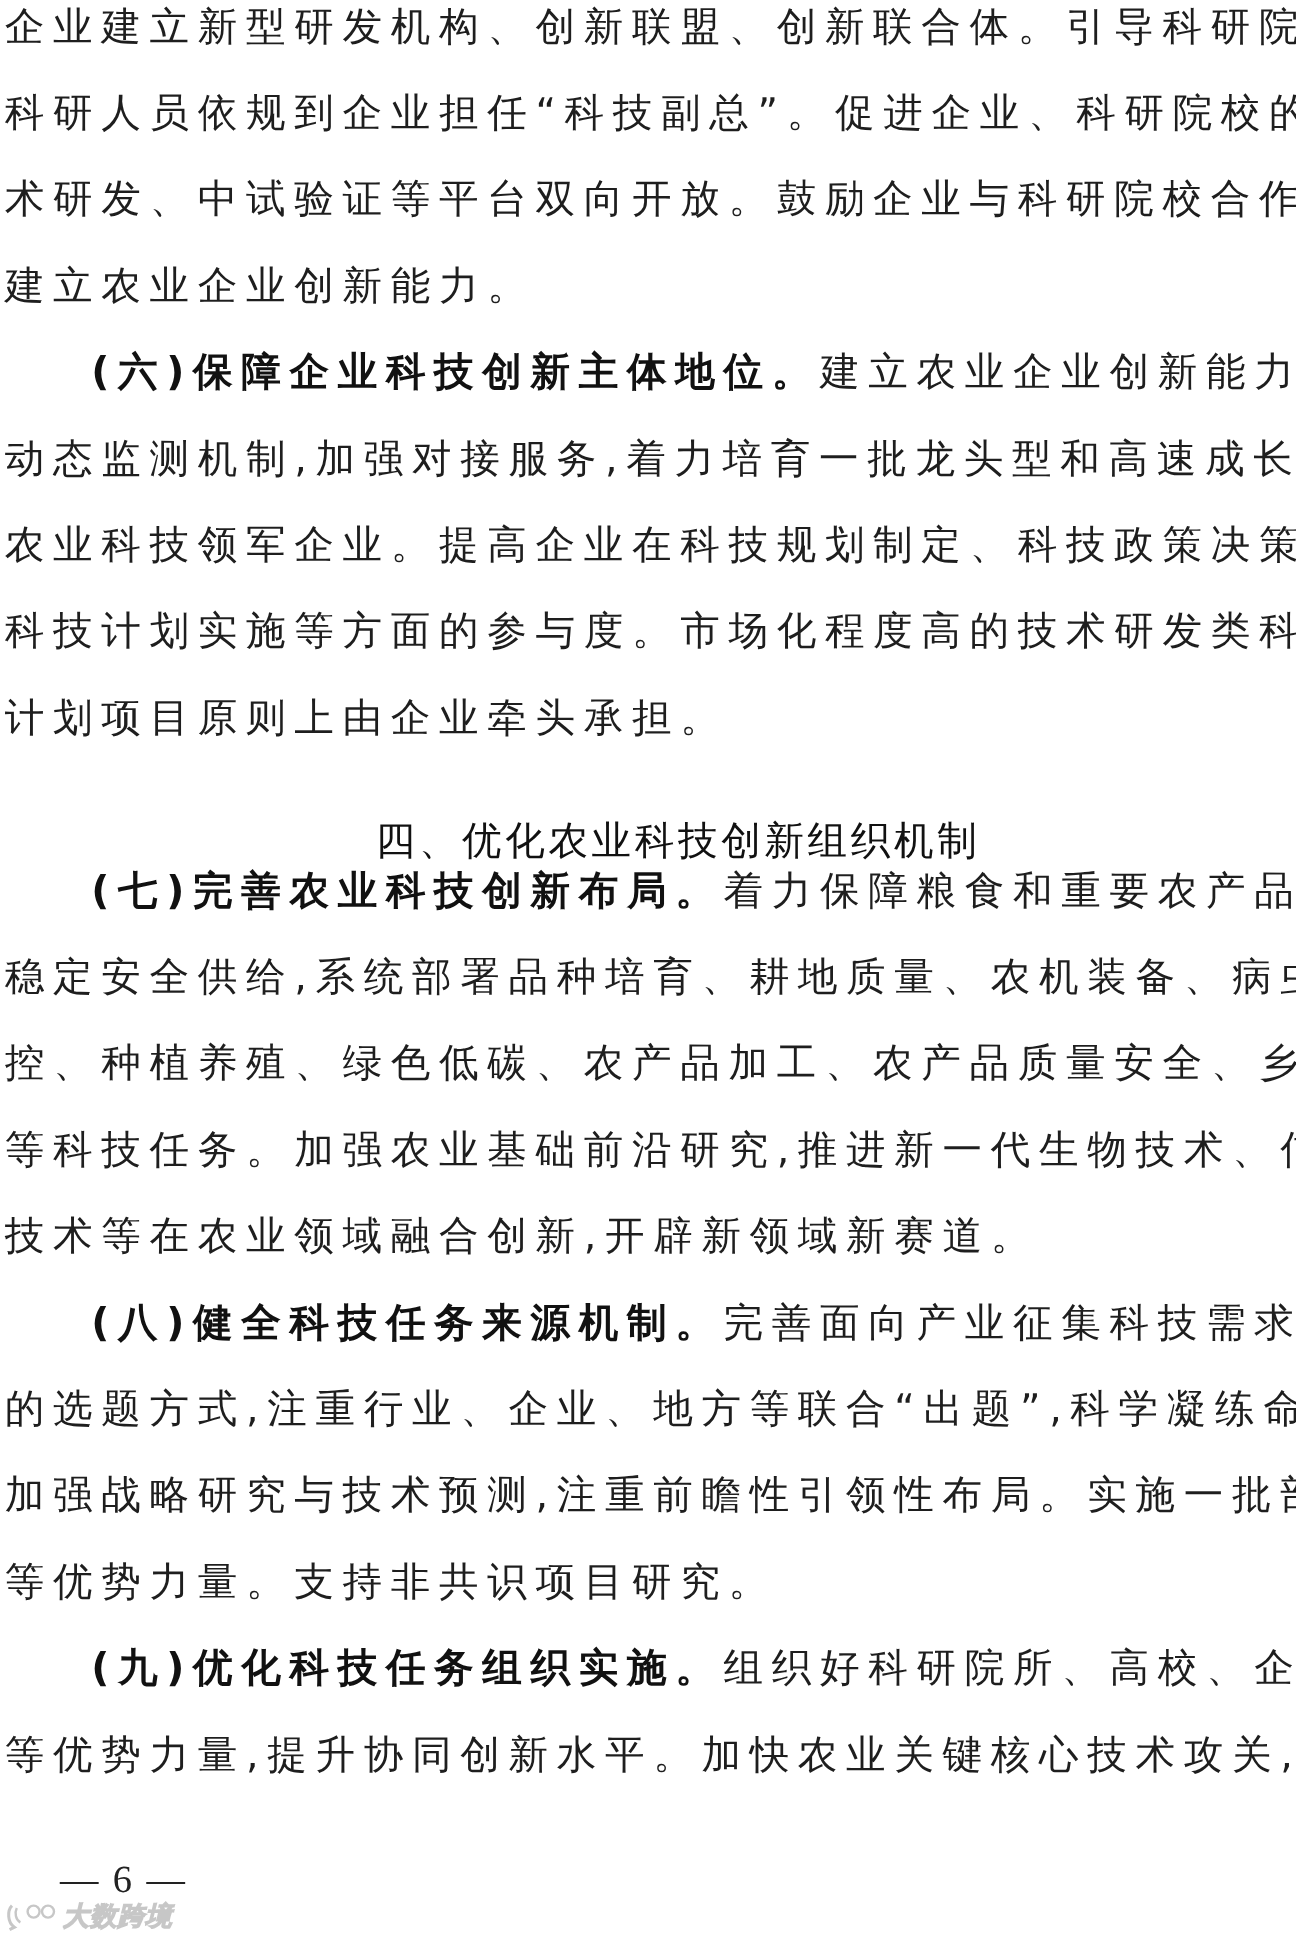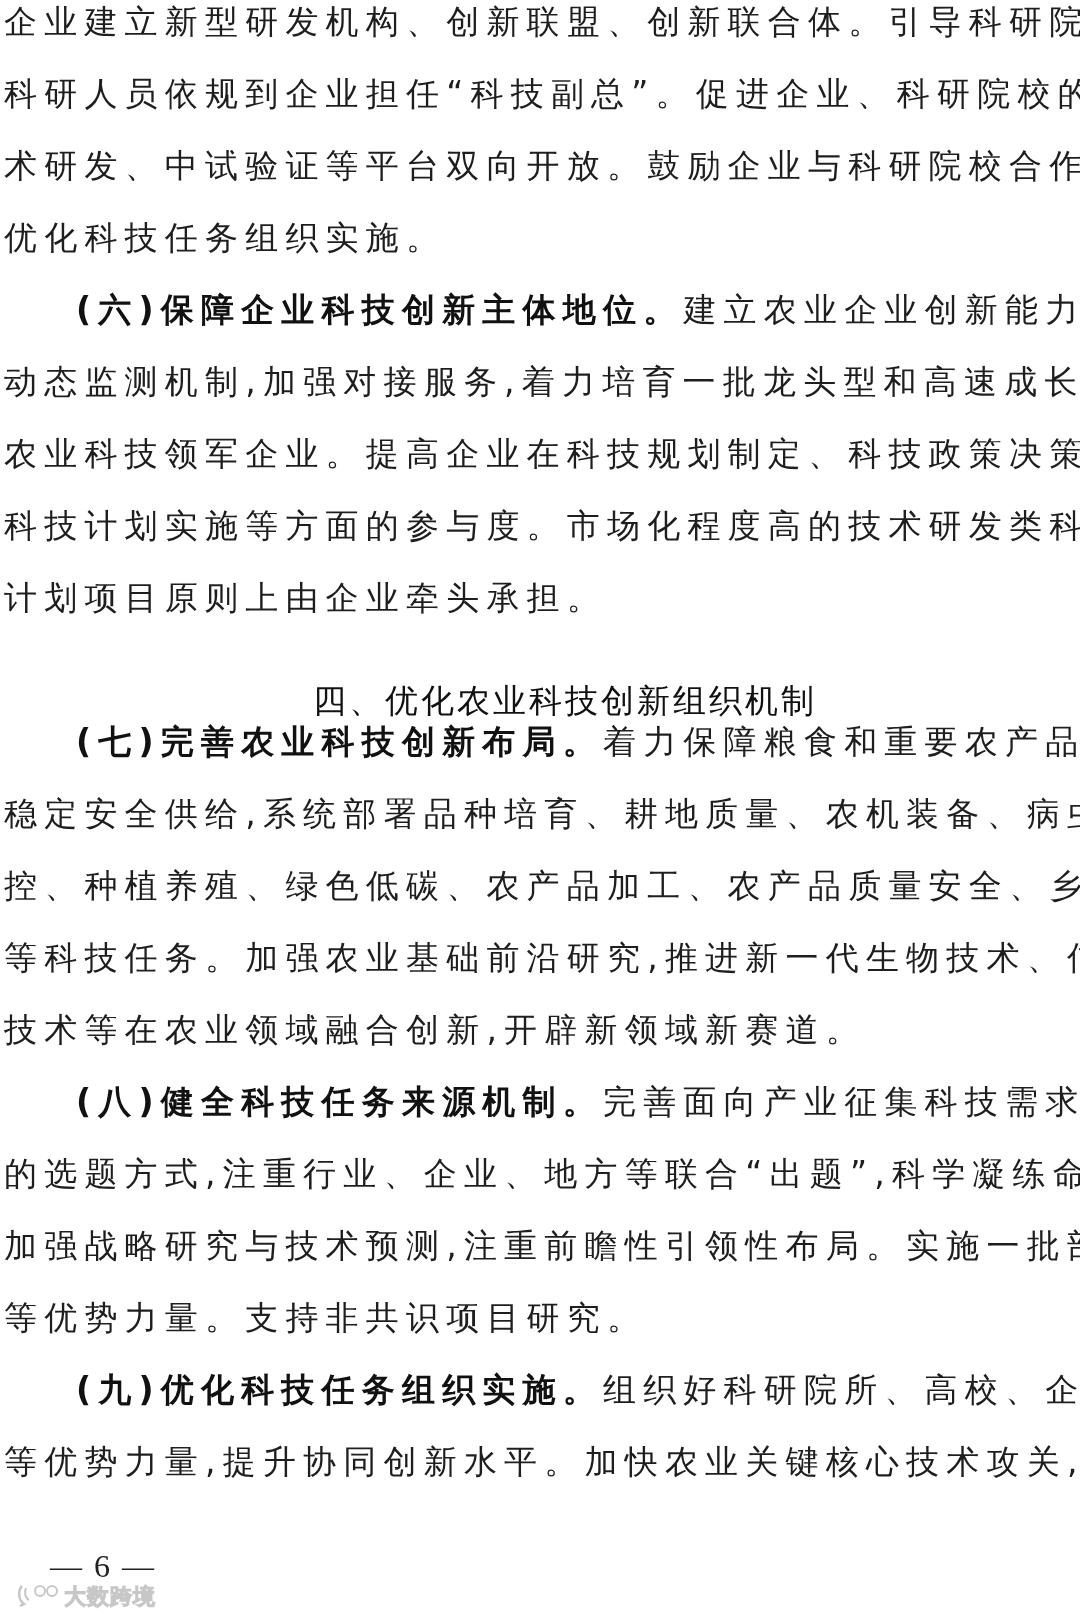--- a/index.html
+++ b/index.html
@@ -54,27 +54,28 @@
       left: 50px;
       top: 1548px;
       font-family: "Liberation Serif", "DejaVu Serif", serif;
       font-size: 32px;
       line-height: 36px;
       color: #222;
       letter-spacing: 2px;
     }
     .watermark {
       position: absolute;
-      left: 16px;
+      left: 4px;
       top: 1582px;
       height: 30px;
       display: flex;
-      align-items: flex-start;
+      align-items: center;
       gap: 4px;
       opacity: 0.55;
+      font-style: italic;
     }
     .watermark-logo {
       width: 44px;
       height: 26px;
     }
     .watermark-text {
       font-family: "DejaVu Sans", "Liberation Sans", sans-serif;
       font-size: 22px;
       color: #ffffff;
       -webkit-text-stroke: 1px #9a9a9a;
@@ -83,21 +84,21 @@
     }
   </style>
 </head>
 <body>
 
 <div class="page">
 
   <div class="line" style="top:2px;">企业建立新型研发机构、创新联盟、创新联合体。引导科研院校的</div>
   <div class="line" style="top:74px;">科研人员依规到企业担任“科技副总”。促进企业、科研院校的技</div>
   <div class="line" style="top:146px;">术研发、中试验证等平台双向开放。鼓励企业与科研院校合作在</div>
-  <div class="line" style="top:218px;">优化科技任务组织实施。</div>
+  <div class="line" style="top:218px;">建立农业企业创新能力。</div>
 
   <div class="line indent" style="top:290px;">
     <span class="bold">(六)保障企业科技创新主体地位。</span><span>建立农业企业创新能力</span>
   </div>
   <div class="line" style="top:362px;">动态监测机制,加强对接服务,着力培育一批龙头型和高速成长型</div>
   <div class="line" style="top:434px;">农业科技领军企业。提高企业在科技规划制定、科技政策决策和</div>
   <div class="line" style="top:506px;">科技计划实施等方面的参与度。市场化程度高的技术研发类科技</div>
   <div class="line" style="top:578px;">计划项目原则上由企业牵头承担。</div>
 
   <div class="line indent heading" style="top:650px;">四、优化农业科技创新组织机制</div>

